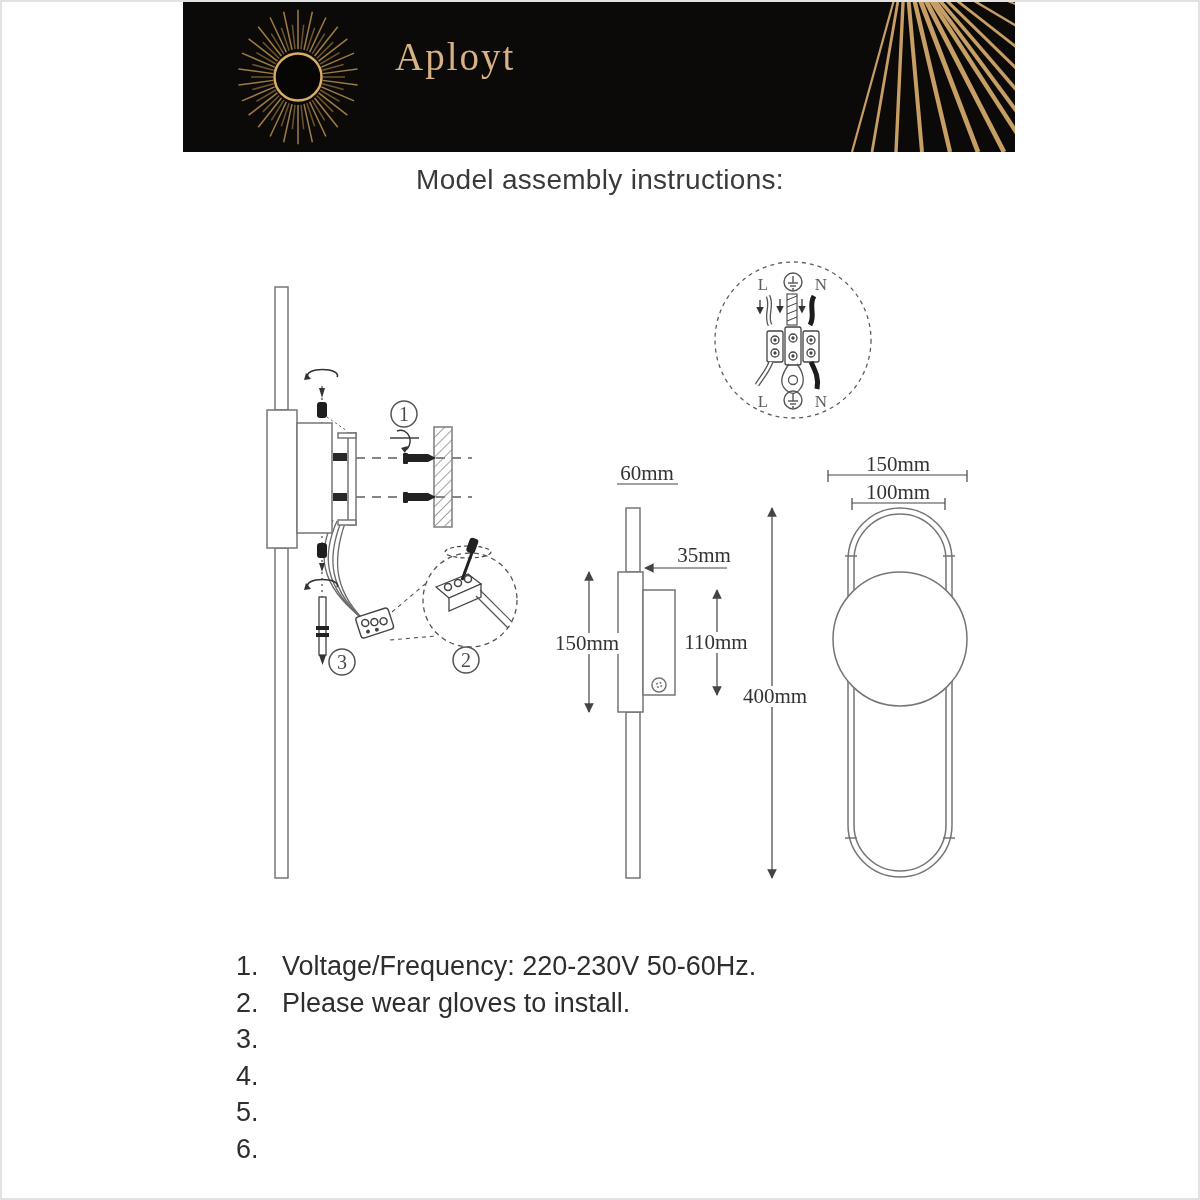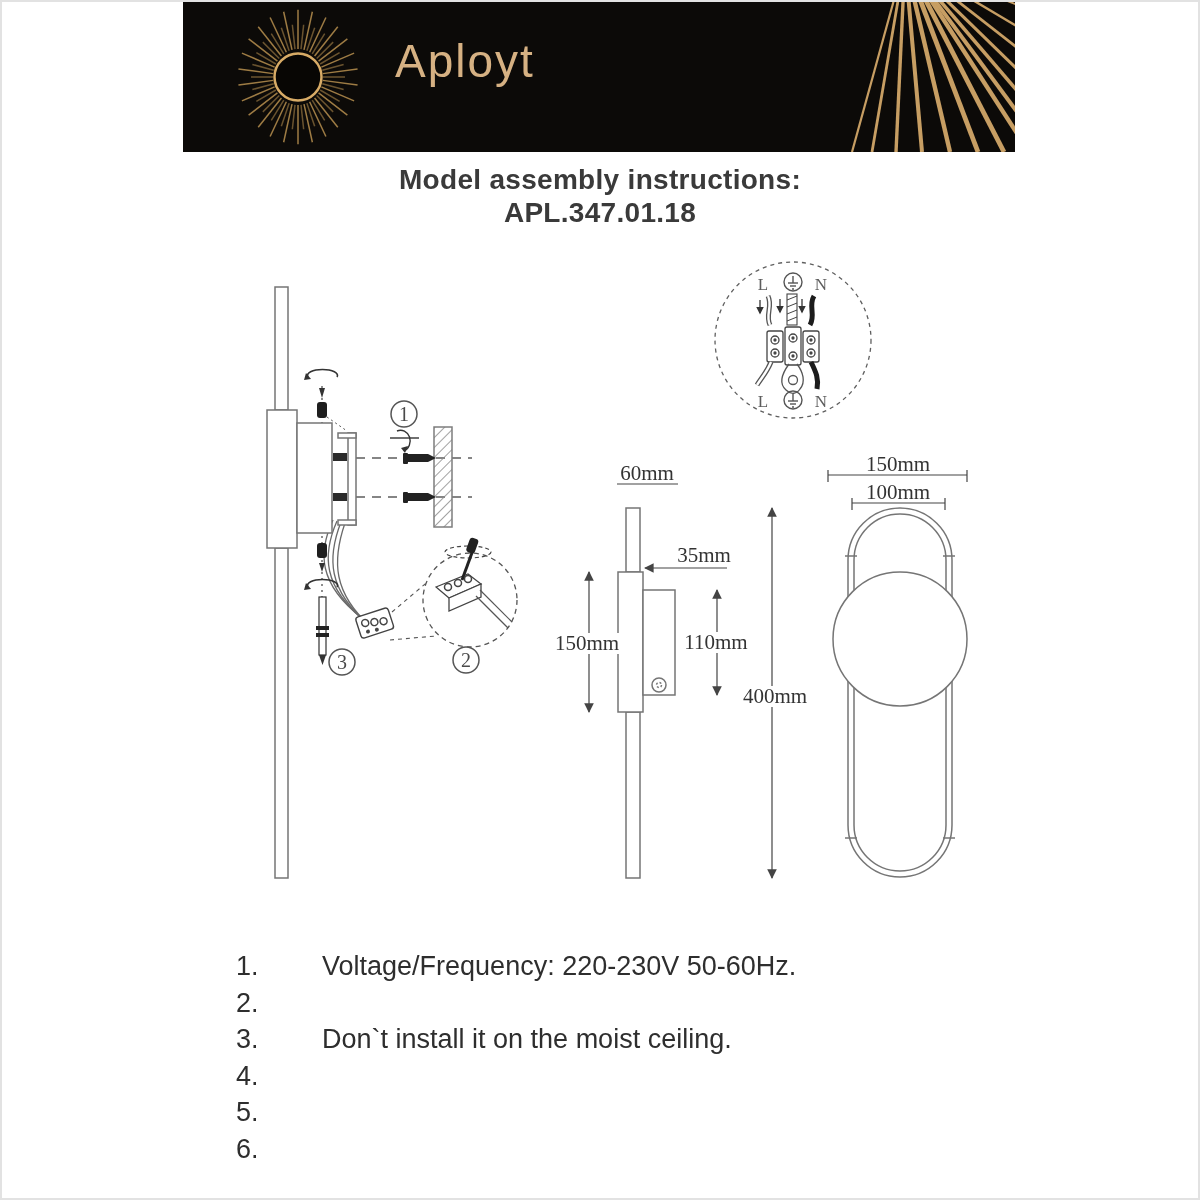--- a/index.html
+++ b/index.html
@@ -3,35 +3,35 @@
 <meta charset="utf-8">
 <style>
   html,body{margin:0;padding:0;background:#e8e8e8;}
   #page{position:relative;width:1200px;height:1200px;background:#ffffff;
         outline:1px solid #c4c4c4;box-shadow:inset 0 0 0 2px #e2e2e2;
         font-family:"Liberation Sans",sans-serif;overflow:hidden;}
   
   #banner{position:absolute;left:183px;top:2px;width:832px;height:150px;background:#0c0a08;}
   #banner svg{position:absolute;left:0;top:0;}
   #brand-text{position:absolute;left:212px;top:32px;width:340px;
-      font-size:46px;font-weight:300;letter-spacing:2px;color:#d6b183;
-      font-family:Liberation Sans, sans-serif;}
+      font-size:39px;font-weight:300;letter-spacing:2px;color:#d6b183;
+      font-family:Liberation Serif, serif;}
   
   .title-block{position:absolute;left:0;top:163px;width:1200px;text-align:center;color:#3a3a3a;}
-  .title-line{font-size:28px;font-weight:700;line-height:33px;letter-spacing:.3px;}
+  .title-line{font-size:28px;font-weight:400;line-height:33px;letter-spacing:.3px;}
   
   #diagrams{position:absolute;left:0;top:0;width:1200px;height:1200px;}
   text.dim{font-family:"Liberation Serif","DejaVu Serif",serif;font-size:21px;fill:#333;}
   text.stepnum{font-family:"Liberation Serif","DejaVu Serif",serif;font-size:20px;fill:#4a4a4a;}
   text.wlabel{font-family:"Liberation Serif","DejaVu Serif",serif;font-size:17px;fill:#5d5d5d;}
   
   #instructions{position:absolute;left:236px;top:951px;width:780px;color:#2e2e2e;}
   .instr-row{display:flex;align-items:flex-start;height:36.6px;font-size:27px;font-weight:500;}
   .instr-num{width:46px;flex:0 0 46px;}
-  .instr-text{flex:1;margin-left:40px;}
+  .instr-text{flex:1;}
 </style>
 </head>
 <body>
 
 <div id="page">
 
   <div id="banner">
     <svg width="832" height="150" viewBox="0 0 832 150">
       <g id="banner-fan" stroke="#c79e63" fill="none">
           <line x1="722" y1="-42" x2="837" y2="4" stroke-width="2"></line>
@@ -103,21 +103,20 @@
           <line x1="139.2735454356513" y1="68.29916139994837" x2="160.63426541902444" y2="62.40242343190296" opacity="0.55"></line>
           <line x1="139.81772185245134" y1="71.62497295285094" x2="174.56253244588322" y2="66.89993508684225" opacity="0.85"></line>
         </g>
       <circle cx="115" cy="75" r="23.5" fill="#080604" stroke="#d8ab66" stroke-width="2.5"></circle>
     </svg>
     <div id="brand-text">Aployt</div>
   </div>
 
   <div class="title-block">
     <div class="title-line">Model assembly instructions:</div>
-    <div class="title-line">APL.347.01.18</div>
   </div>
 
   <svg id="diagrams" viewBox="0 0 1200 1200">
     <defs>
       <marker id="ah" viewBox="0 0 10 10" refX="9" refY="5" markerWidth="8" markerHeight="8" orient="auto-start-reverse">
           <path d="M0,0L10,5L0,10z" fill="#444"></path>
         </marker>
       <marker id="ahs" viewBox="0 0 10 10" refX="8" refY="5" markerWidth="6" markerHeight="6" orient="auto-start-reverse">
           <path d="M0,0L10,5L0,10z" fill="#333"></path>
         </marker>
@@ -339,24 +338,24 @@
     </g>
   </svg>
 
   <div id="instructions">
     <div class="instr-row">
       <span class="instr-num">1.</span>
       <span class="instr-text">Voltage/Frequency: 220-230V 50-60Hz.</span>
     </div>
     <div class="instr-row">
       <span class="instr-num">2.</span>
+      <span class="instr-text">Please wear gloves to install.</span>
     </div>
     <div class="instr-row">
       <span class="instr-num">3.</span>
-      <span class="instr-text">Don`t install it on the moist ceiling.</span>
     </div>
     <div class="instr-row">
       <span class="instr-num">4.</span>
     </div>
     <div class="instr-row">
       <span class="instr-num">5.</span>
     </div>
     <div class="instr-row">
       <span class="instr-num">6.</span>
     </div>

